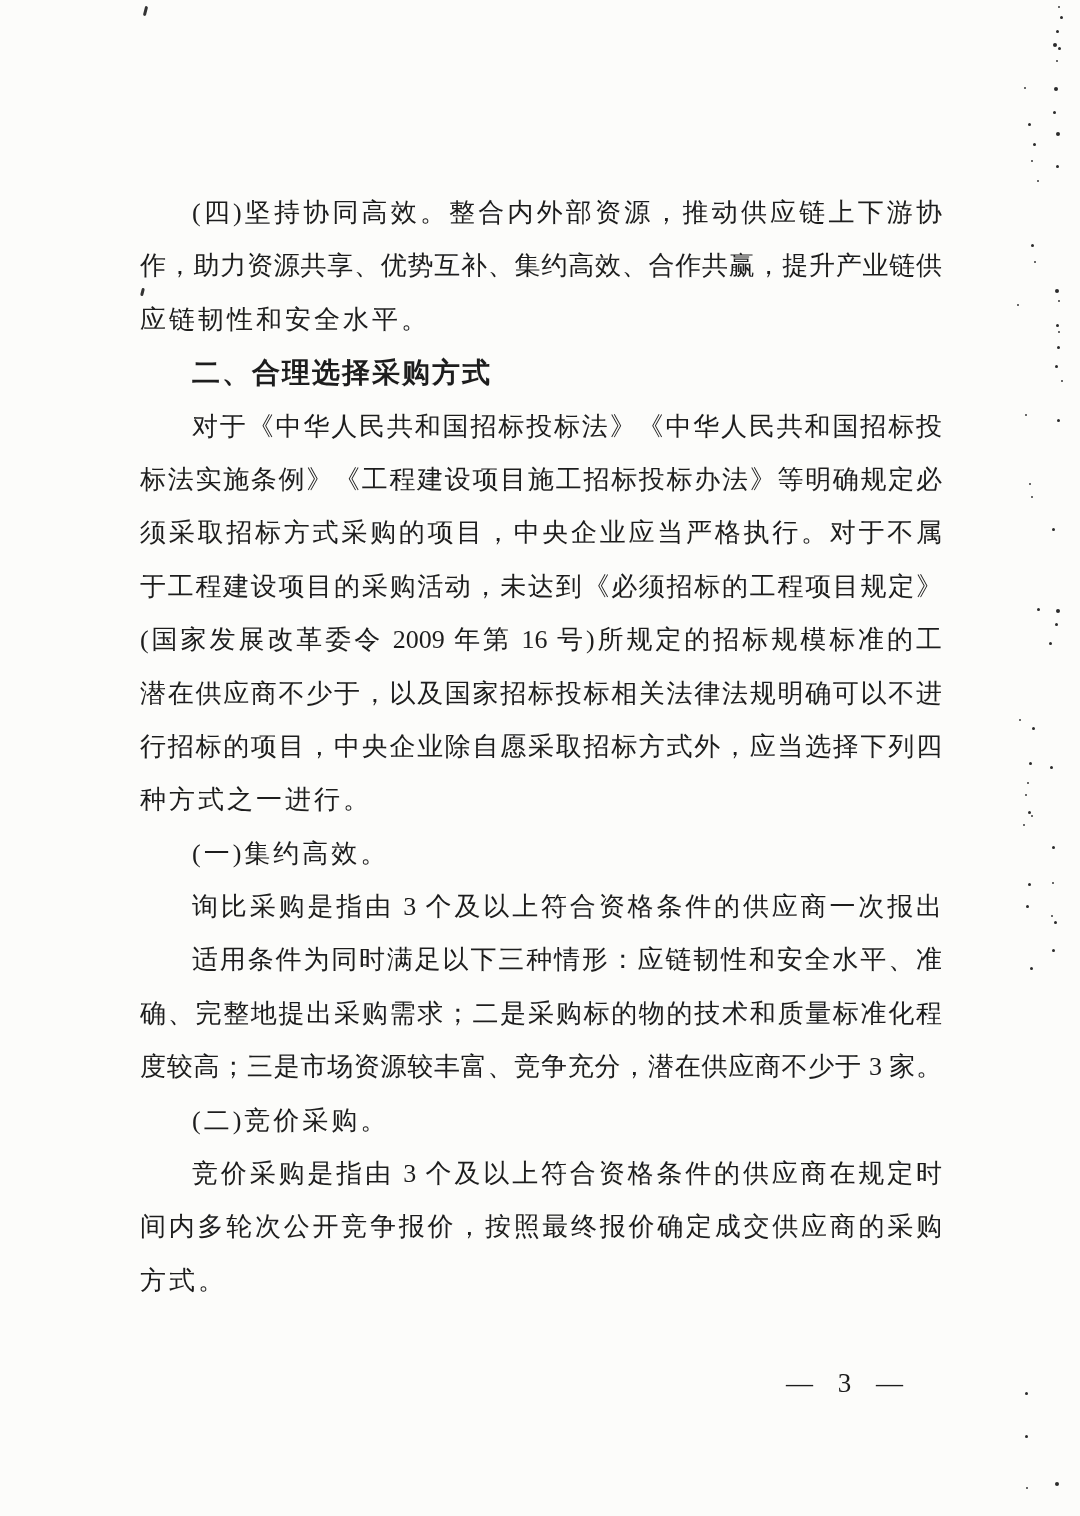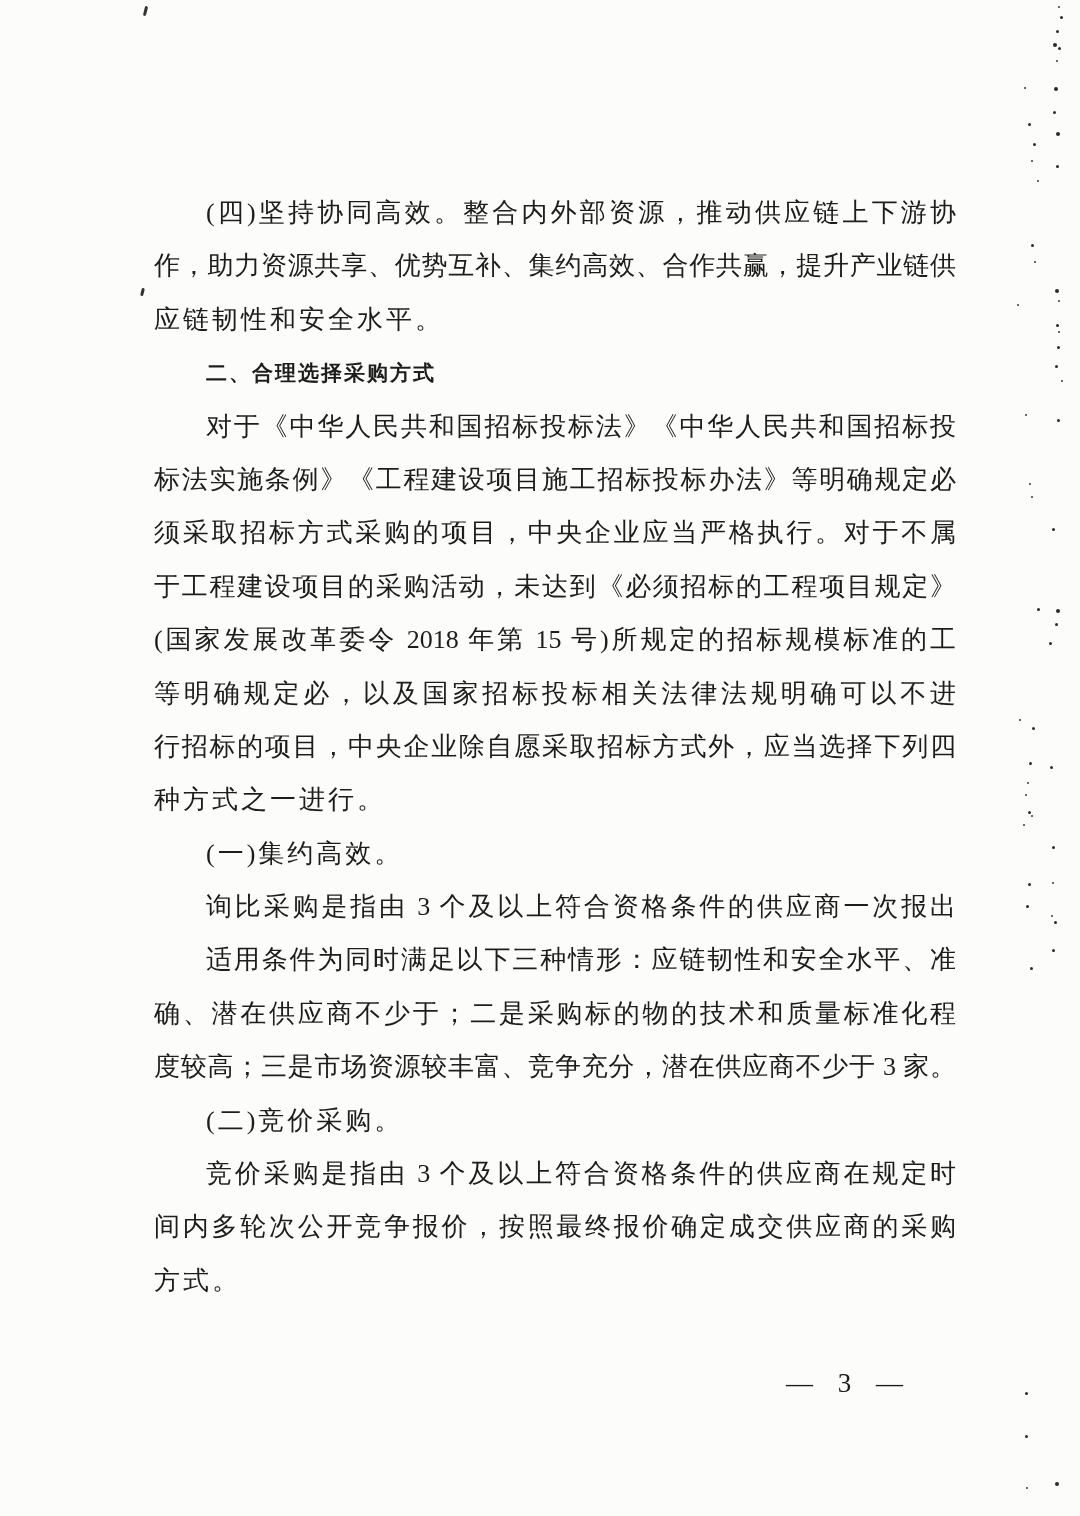--- a/index.html
+++ b/index.html
@@ -15,42 +15,41 @@
     background: #fcfcfa;
     color: #1d1d1d;
   }
   
   .textblock {
     position: absolute;
     left: 140px; top: 186px;
     width: 802px;
     font-size: 26px;
     color: #1d1d1d;
-    margin-left: 14px;
   }
   .ln {
     height: 53.4px;
     line-height: 53.4px;
     text-align: left;
     letter-spacing: 3px;
     white-space: nowrap;
   }
   .ln.jst {
     text-align: justify;
     text-align-last: justify;
     text-justify: inter-ideograph;
     letter-spacing: 0;
     white-space: normal;
     overflow: hidden;
   }
   .ln.ind { text-indent: 52px; }
   .ln.heading {
     font-family: "Liberation Sans", "DejaVu Sans", sans-serif;
     font-weight: 700;
-    font-size: 21px;
+    font-size: 28px;
     letter-spacing: 2px;
   }
   
   .pagenum {
     position: absolute;
     left: 786px; top: 1368px;
     font-size: 27px;
     letter-spacing: 9px;
     color: #1d1d1d;
     white-space: nowrap;
@@ -79,28 +78,28 @@
 
   <div class="textblock">
     <div class="ln jst ind">(四)坚持协同高效。整合内外部资源，推动供应链上下游协</div>
     <div class="ln jst">作，助力资源共享、优势互补、集约高效、合作共赢，提升产业链供</div>
     <div class="ln">应链韧性和安全水平。</div>
     <div class="ln ind heading">二、合理选择采购方式</div>
     <div class="ln jst ind">对于《中华人民共和国招标投标法》《中华人民共和国招标投</div>
     <div class="ln jst">标法实施条例》《工程建设项目施工招标投标办法》等明确规定必</div>
     <div class="ln jst">须采取招标方式采购的项目，中央企业应当严格执行。对于不属</div>
     <div class="ln jst">于工程建设项目的采购活动，未达到《必须招标的工程项目规定》</div>
-    <div class="ln jst">(国家发展改革委令 2018 年第 15 号)所规定的招标规模标准的工</div>
-    <div class="ln jst">等明确规定必，以及国家招标投标相关法律法规明确可以不进</div>
+    <div class="ln jst">(国家发展改革委令 2009 年第 16 号)所规定的招标规模标准的工</div>
+    <div class="ln jst">潜在供应商不少于，以及国家招标投标相关法律法规明确可以不进</div>
     <div class="ln jst">行招标的项目，中央企业除自愿采取招标方式外，应当选择下列四</div>
     <div class="ln">种方式之一进行。</div>
     <div class="ln ind">(一)集约高效。</div>
     <div class="ln jst ind">询比采购是指由 3 个及以上符合资格条件的供应商一次报出</div>
     <div class="ln jst ind">适用条件为同时满足以下三种情形：应链韧性和安全水平、准</div>
-    <div class="ln jst">确、潜在供应商不少于；二是采购标的物的技术和质量标准化程</div>
+    <div class="ln jst">确、完整地提出采购需求；二是采购标的物的技术和质量标准化程</div>
     <div class="ln jst">度较高；三是市场资源较丰富、竞争充分，潜在供应商不少于 3 家。</div>
     <div class="ln ind">(二)竞价采购。</div>
     <div class="ln jst ind">竞价采购是指由 3 个及以上符合资格条件的供应商在规定时</div>
     <div class="ln jst">间内多轮次公开竞争报价，按照最终报价确定成交供应商的采购</div>
     <div class="ln">方式。</div>
   </div>
 
   <div class="pagenum">— 3 —</div>
 
   <i class="sp ap" style="left:144px;top:6px"></i>

